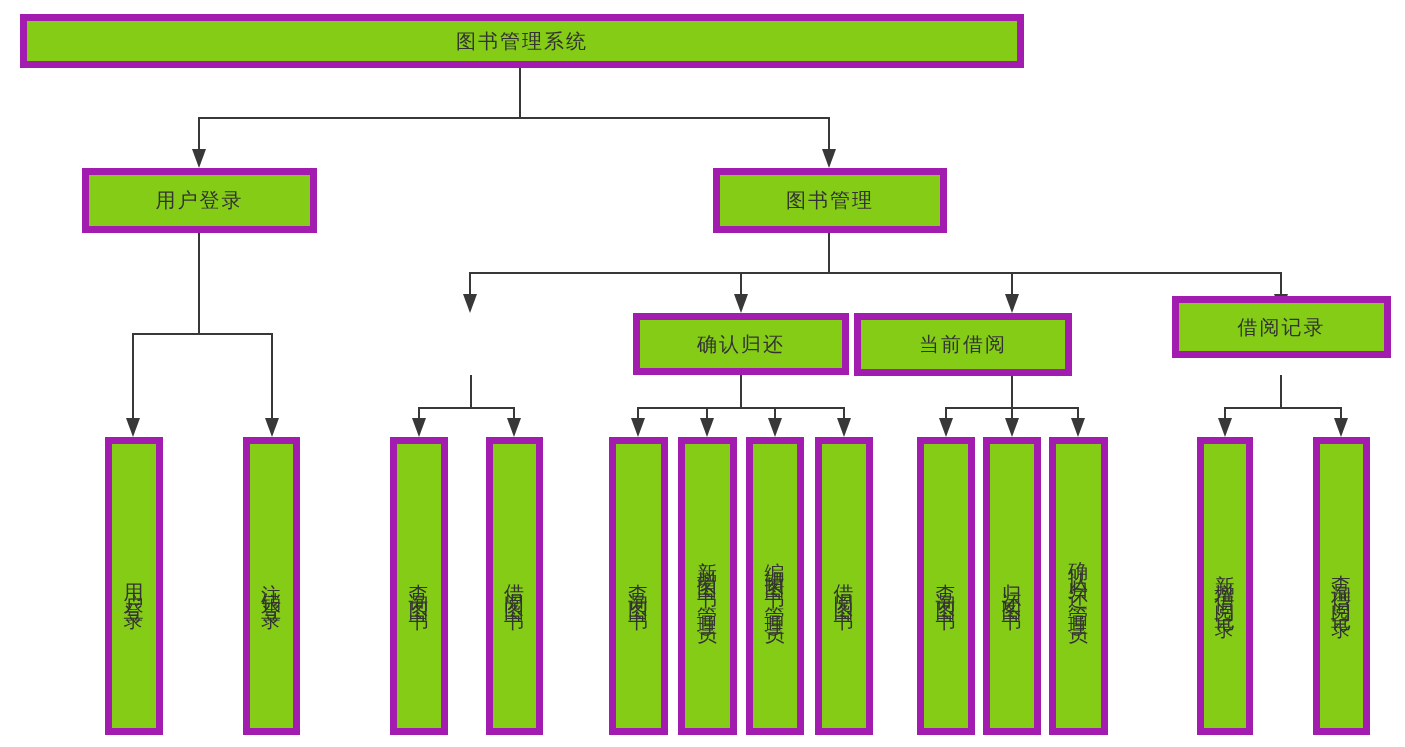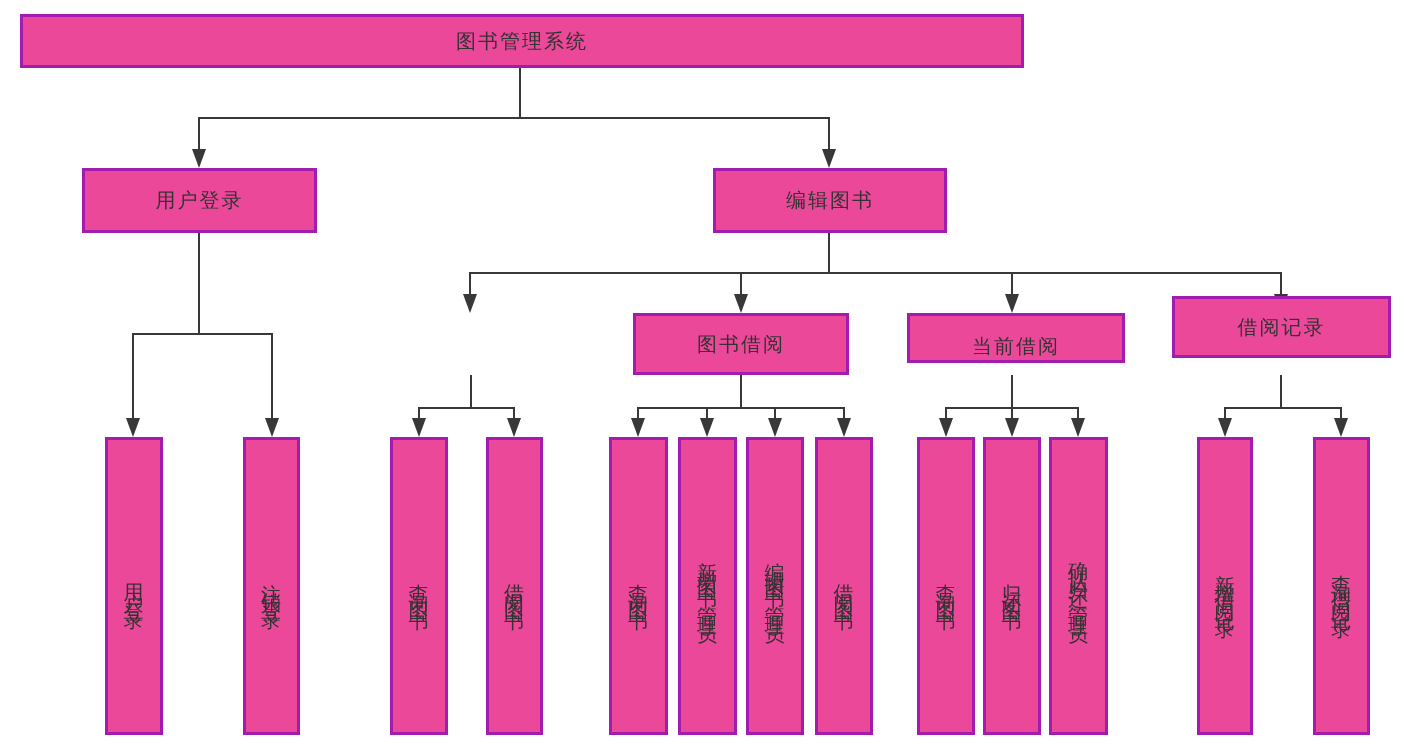--- a/index.html
+++ b/index.html
@@ -1,21 +1,21 @@
 <!DOCTYPE html>
 <html><head>
 <meta charset="utf-8">
 <style>
   html,body{margin:0;padding:0;background:#ffffff;}
   #stage{
     position:relative;width:1405px;height:747px;background:#ffffff;overflow:hidden;
     font-family:"Liberation Sans",sans-serif;color:#333333;
   }
   .box{
-    position:absolute;background:#ec4899;border:3px solid #a21caf;box-sizing:border-box;
+    position:absolute;background:#84cc16;border:7px solid #a21caf;box-sizing:border-box;
     display:flex;align-items:center;justify-content:center;z-index:2;
   }
   .box .label{font-size:20px;letter-spacing:2px;color:#333333;white-space:nowrap;}
   .leaf{top:437px;height:298px;}
   .leaf .label{
     writing-mode:vertical-rl;text-orientation:mixed;
     font-size:20px;letter-spacing:9px;line-height:1;white-space:nowrap;
   }
   .vline,.hline{position:absolute;background:#383838;z-index:1;}
   .vline{width:2px;}
@@ -24,21 +24,21 @@
     position:absolute;width:0;height:0;z-index:1;
     border-left:7px solid transparent;border-right:7px solid transparent;
     border-top:19px solid #383838;
   }
   
   #b-root   {left:20px;  top:14px;  width:1004px;height:54px;}
   #b-login  {left:82px;  top:168px; width:235px; height:65px;}
   #b-mgmt   {left:713px; top:168px; width:234px; height:65px;}
   #b-newrec {left:362px; top:313px; width:218px; height:62px;}
   #b-borrow {left:633px; top:313px; width:216px; height:62px;}
-  #b-current{left:907px; top:313px; width:218px; height:50px;align-items:flex-end;}
+  #b-current{left:854px; top:313px; width:218px; height:63px;}
   #b-record {left:1172px;top:296px; width:219px; height:62px;}
   #l-ua{left:105px;width:58px;} #l-ub{left:243px;width:57px;}
   #l-na{left:390px;width:58px;} #l-nb{left:486px;width:57px;}
   #l-ba{left:609px;width:59px;} #l-bb{left:678px;width:59px;}
   #l-bc{left:746px;width:58px;} #l-bd{left:815px;width:58px;}
   #l-ca{left:917px;width:58px;} #l-cb{left:983px;width:58px;}
   #l-cc{left:1049px;width:59px;}
   #l-ra{left:1197px;width:56px;} #l-rb{left:1313px;width:57px;}
   
   #cA-v {left:519px;top:68px;height:50px;}
@@ -103,25 +103,25 @@
 <div id="stage">
 
   <div class="box" id="b-root">
     <span class="label">图书管理系统</span>
   </div>
 
   <div class="box" id="b-login">
     <span class="label">用户登录</span>
   </div>
   <div class="box" id="b-mgmt">
-    <span class="label">编辑图书</span>
+    <span class="label">图书管理</span>
   </div>
 
   <div class="box" id="b-borrow">
-    <span class="label">图书借阅</span>
+    <span class="label">确认归还</span>
   </div>
   <div class="box" id="b-current">
     <span class="label">当前借阅</span>
   </div>
   <div class="box" id="b-record">
     <span class="label">借阅记录</span>
   </div>
 
   <div class="box leaf" id="l-ua">
     <span class="label">用户登录</span>

